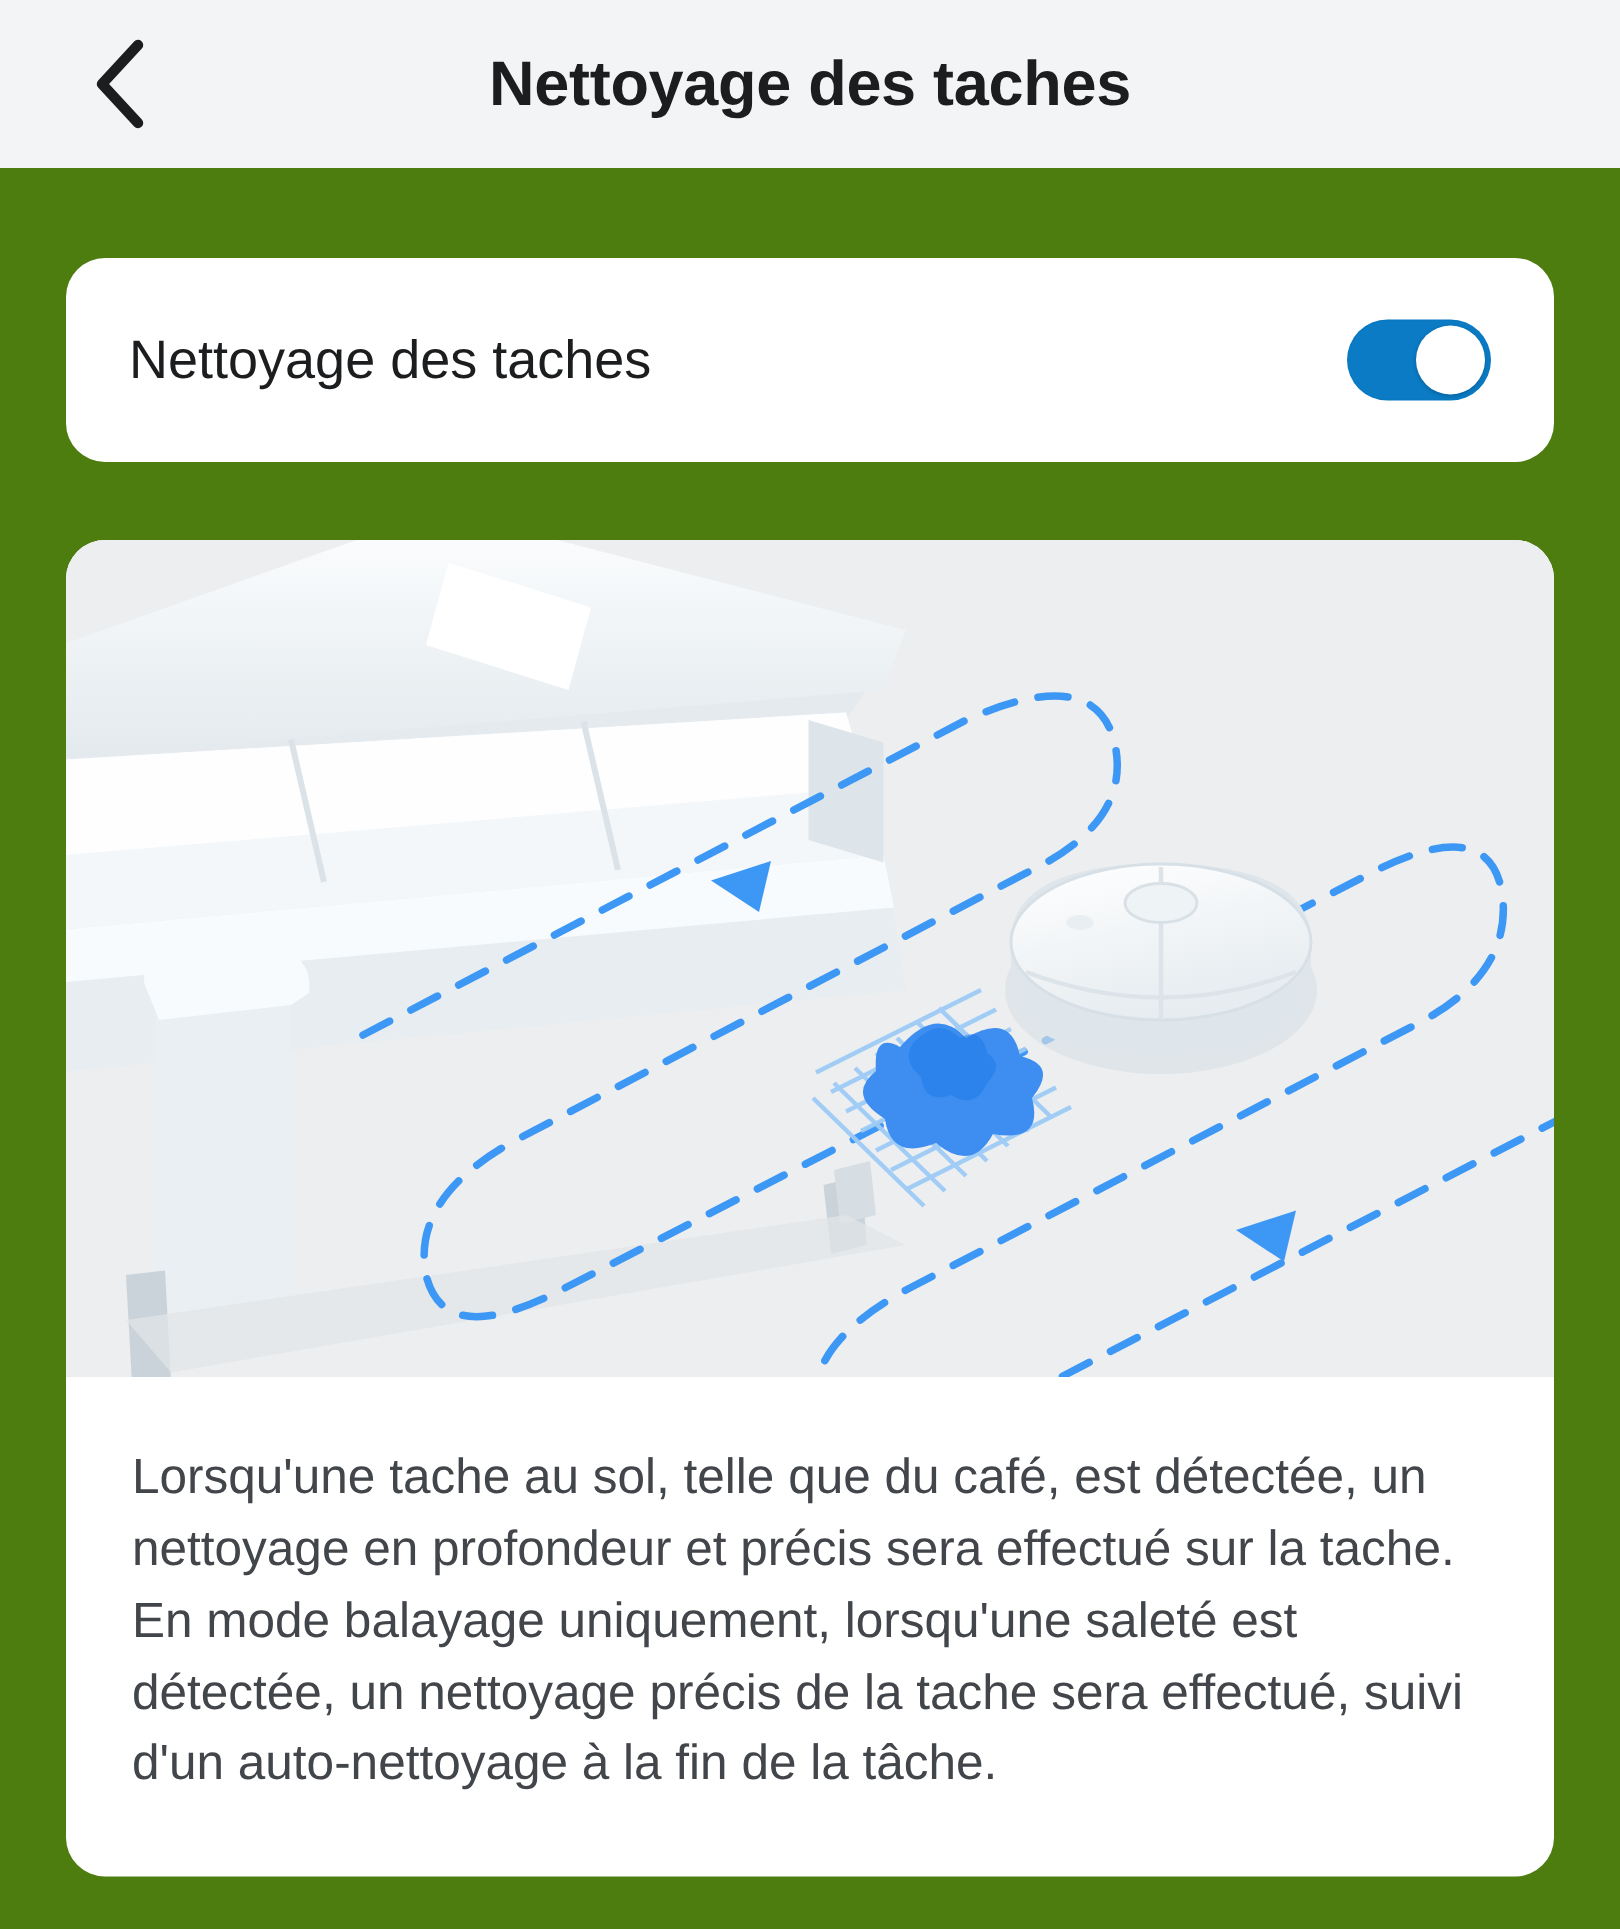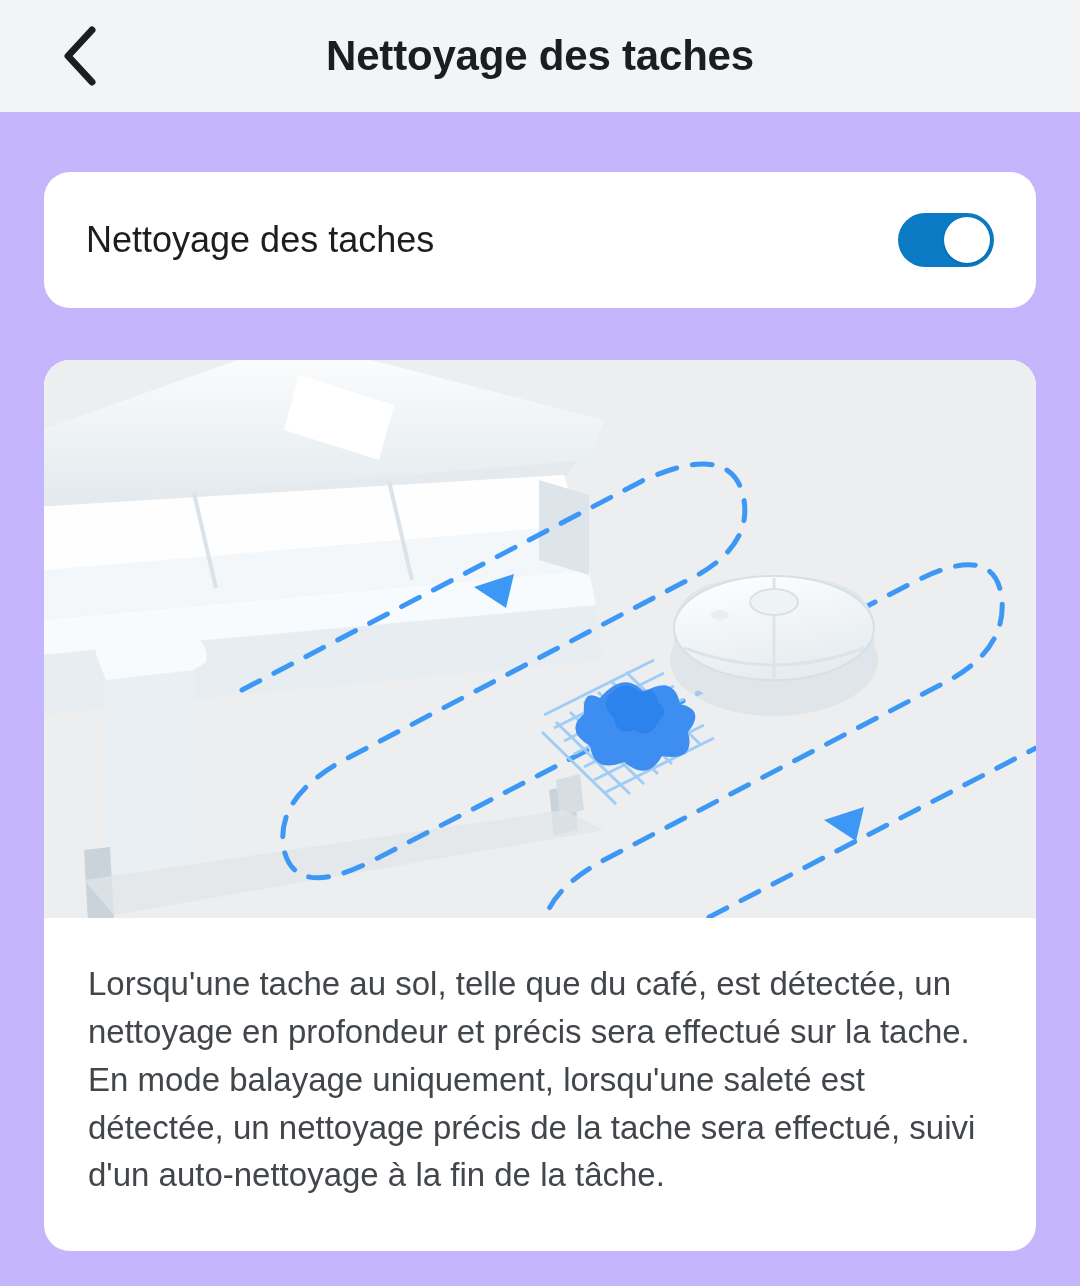--- a/index.html
+++ b/index.html
@@ -10,21 +10,21 @@
     height: 1286px;
     background: #f3f4f6;
     font-family: "Liberation Sans", sans-serif;
     -webkit-font-smoothing: antialiased;
   }
 
   .screen {
     position: relative;
     width: 1080px;
     height: 1286px;
-    background: #c4b5fd;
+    background: #4d7c0f;
     overflow: hidden;
   }
 
   
   .header {
     position: relative;
     height: 112px;
     display: flex;
     align-items: center;
     justify-content: center;

